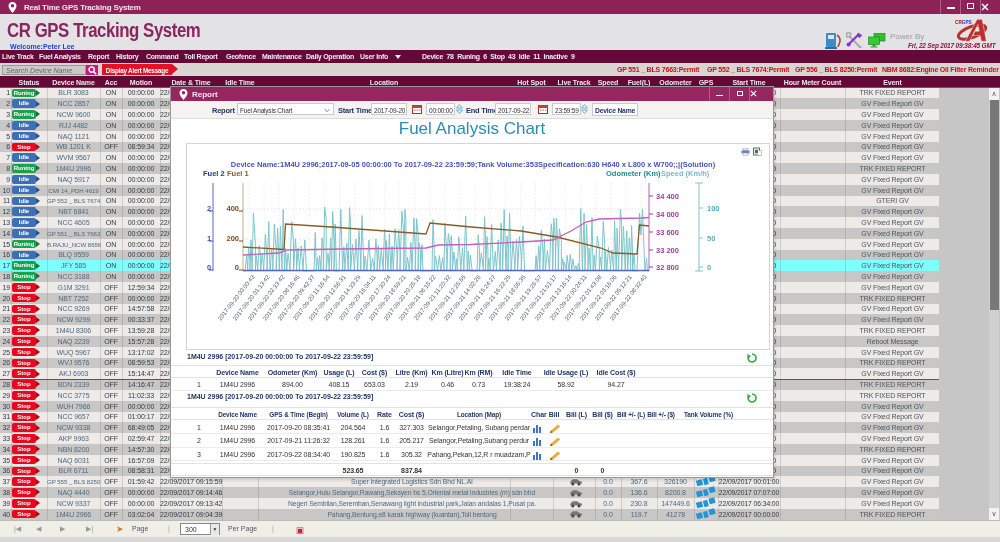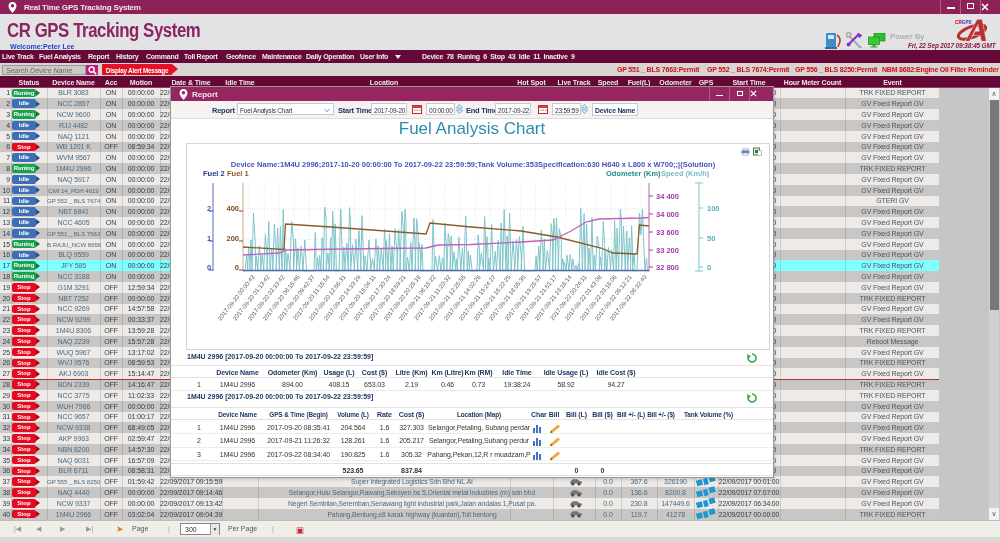--- a/index.html
+++ b/index.html
@@ -963,21 +963,21 @@
             <text x="706" y="239.5" class="spdt">50</text>
             <text x="706" y="268.5" class="spdt">0</text>
             <text x="206" y="209.5" class="f2t">2</text>
             <text x="206" y="239.5" class="f2t">1</text>
             <text x="206" y="268.5" class="f2t">0</text>
             <text x="238" y="209.5" class="f1t" text-anchor="end">400</text>
             <text x="238" y="239.5" class="f1t" text-anchor="end">200</text>
             <text x="238" y="268.5" class="f1t" text-anchor="end">0</text>
 </svg>
         </div>
-   <div class="subt">Device Name:1M4U 2996;2017-10-20 00:00:00 To 2017-09-22 23:59:59;Tank Volume:353Specification:630 H640 x L800 x W700;;|(Solution)</div>
+   <div class="subt">Device Name:1M4U 2996;2017-09-05 00:00:00 To 2017-09-22 23:59:59;Tank Volume:353Specification:630 H640 x L800 x W700;;|(Solution)</div>
    <div class="axl" style="left:32px;color:#1F3A8A">Fuel 2</div>
    <div class="axl" style="left:56px;color:#8A5B28">Fuel 1</div>
    <div class="axl" style="left:435px;color:#1F8B8B">Odometer (Km)</div>
    <div class="axl" style="left:490px;color:#7AB8C8">Speed (Km/h)</div>
  </div>
  <div id="xlabs">
         <div class="xl" style="left:188.0px;top:273px">2017-09-20 00:00:43</div>
         <div class="xl" style="left:203.1px;top:273px">2017-09-20 01:13:42</div>
         <div class="xl" style="left:218.2px;top:273px">2017-09-20 02:33:42</div>
         <div class="xl" style="left:233.2px;top:273px">2017-09-20 08:16:46</div>

